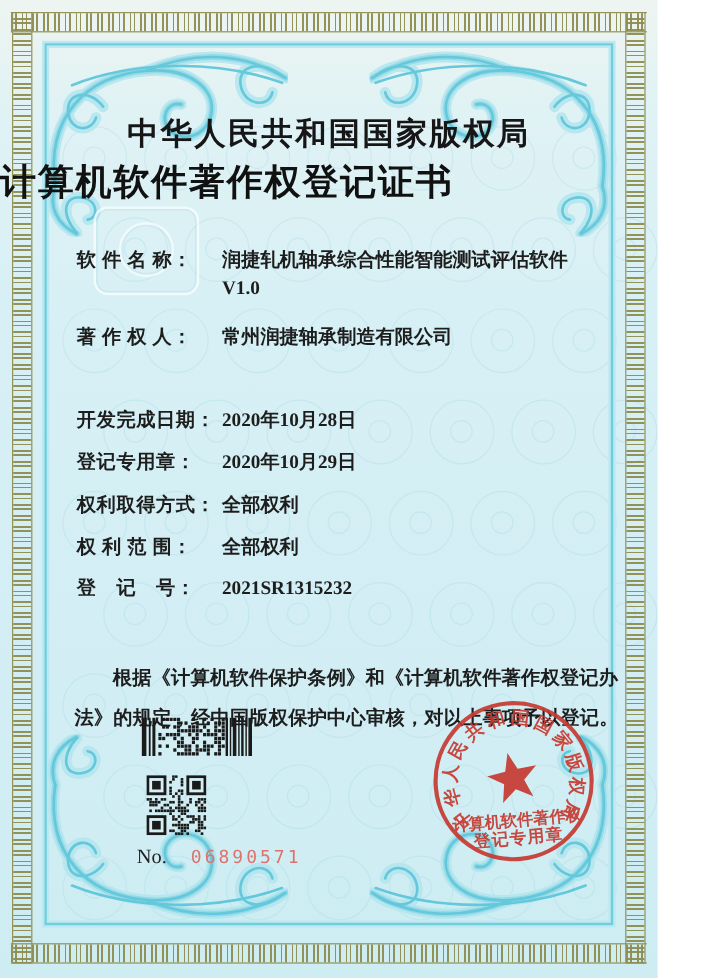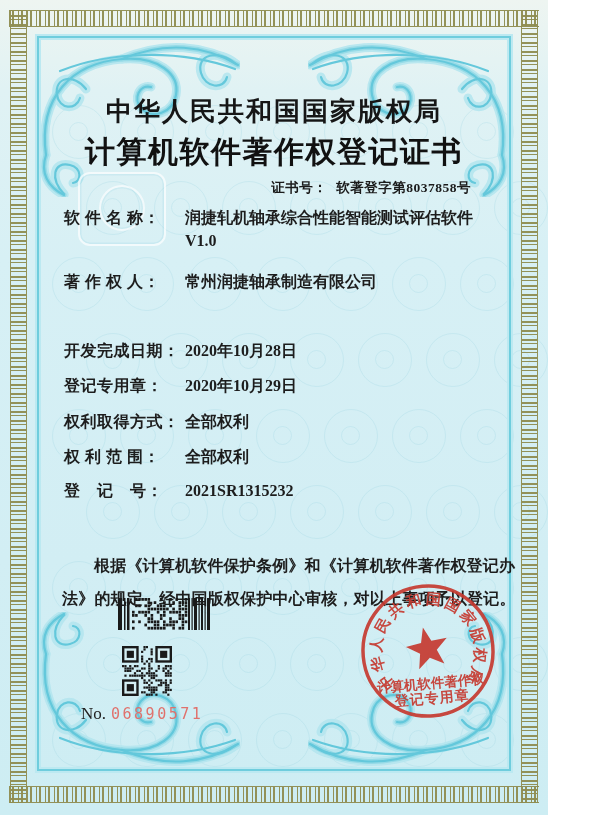--- a/index.html
+++ b/index.html
@@ -46,31 +46,31 @@
   .emboss{position:absolute; left:78px; top:172px; width:84px; height:70px; z-index:1;
       border-radius:12px; border:2px solid rgba(255,255,255,.85);
       box-shadow:inset 0 0 0 1.5px rgba(160,215,228,.35); opacity:.8;}
   .emboss::after{content:""; position:absolute; left:19px; top:11px; width:42px; height:42px;
       border-radius:50%; border:2px solid rgba(255,255,255,.8);
       box-shadow:inset 0 0 0 1.5px rgba(160,215,228,.3);}
   
   .content{position:absolute; inset:0; z-index:2;}
   .authority{position:absolute; left:0; right:0; top:94px; text-align:center;
       font-size:26px; font-weight:bold; letter-spacing:2px; color:#161616;}
-  .cert-title{position:absolute; left:0; right:0; top:132px; text-align:center;
+  .cert-title{position:absolute; left:0; right:0; top:132px; 
       font-size:30px; font-weight:bold; letter-spacing:1.5px; color:#111;}
   .certno{position:absolute; right:77px; top:179px; font-size:13.5px; font-weight:bold;
       letter-spacing:.5px; color:#1b1b1b;}
   .certno .lab{margin-right:9px;}
   .field{position:absolute; left:64px; right:60px; font-size:16px; font-weight:bold; line-height:23px;}
   .field .flabel{position:absolute; left:0; top:0; letter-spacing:.5px; white-space:nowrap;}
   .field .fvalue{position:absolute; left:121px; top:0; width:356px; white-space:pre-line;}
   .statement{position:absolute; left:62px; top:549px; width:480px; font-size:16px;
       font-weight:bold; line-height:33px; text-indent:2em; letter-spacing:.2px;}
-  .serial{position:absolute; left:81px; top:704px; display:flex; align-items:baseline; gap:5px;}
+  .serial{position:absolute; left:114px; top:704px; display:flex; align-items:baseline; gap:20px;}
   .serial .no-lab{font-size:17px; color:#222;}
   .serial .no-val{font-size:15px; letter-spacing:2.5px; font-family:"DejaVu Sans Mono",monospace;}
   .issue-date{position:absolute; left:352px; top:708px; width:136px; text-align:center;
       font-size:17px; font-weight:bold; color:#151515; letter-spacing:.5px;}
   
   #barcode{position:absolute; left:118px; top:598px; z-index:2;}
   #qrcode{position:absolute; left:122px; top:646px; z-index:2;}
   
   .seal{position:absolute; left:358px; top:581px; width:140px; height:140px; z-index:3;
       transform:rotate(-5deg); opacity:.92;}
@@ -197,23 +197,20 @@
   <svg class="corner c-br" viewBox="0 0 210 170">
       <use href="#corner-art"></use>
     </svg>
 
   <div class="emboss"></div>
 
   <div class="content">
 
     <div class="authority">中华人民共和国国家版权局</div>
     <div class="cert-title">计算机软件著作权登记证书</div>
-    <div class="certno">
-      <span class="lab">证书号：</span><span>软著登字第8037858号</span>
-    </div>
 
     <div class="field" style="top:206px">
       <span class="flabel">软 件 名 称：</span>
       <span class="fvalue">润捷轧机轴承综合性能智能测试评估软件
 V1.0</span>
     </div>
     <div class="field" style="top:270px">
       <span class="flabel">著 作 权 人：</span>
       <span class="fvalue">常州润捷轴承制造有限公司</span>
     </div>

